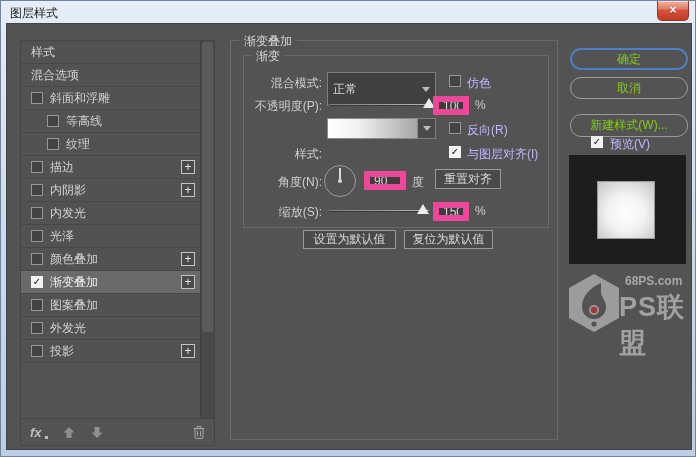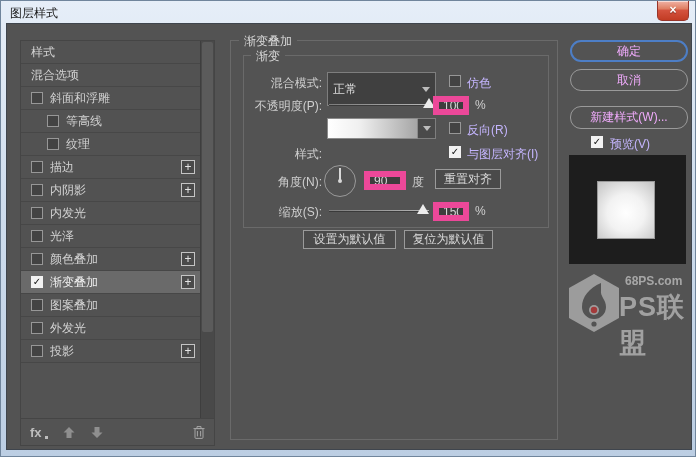--- a/index.html
+++ b/index.html
@@ -66,21 +66,21 @@
   .sidebar-scrollbar {
     position: absolute; right: 0; top: 0; width: 14px; height: 378px;
     background: #494949; border-left: 1px solid #3e3e3e;
   }
   .scroll-thumb { position: absolute; left: 1px; top: 1px; width: 11px; height: 290px; background: #5b5b5b; border-radius: 2px; }
   .sidebar-footer {
     position: absolute; left: 0; bottom: 0; width: 193px; height: 27px;
     border-top: 1px solid #454545; display: flex; align-items: center;
   }
   .fx-btn {
-    margin-left: 9px; font-size: 13px; font-weight: bold;
+    margin-left: 9px; font-size: 13px; font-style: italic; font-weight: bold;
     color: #bdbdbd; position: relative; cursor: pointer; padding-right: 6px; text-align: center;
   }
   .fx-btn::after { content: ""; position: absolute; right: 0; bottom: 1px; width: 3px; height: 3px; background: #bdbdbd; }
   .arrow-btn { margin-left: 14px; cursor: pointer; display: flex; }
   .trash-btn { margin-left: auto; margin-right: 8px; cursor: pointer; display: flex; }
 
   
   .panel {
     position: absolute; left: 223px; top: 16px; width: 328px; height: 400px;
     border: 1px solid #6a6a6a;
@@ -136,22 +136,22 @@
     position: absolute; background: #4a4a4a; border: 1px solid #9a9a9a;
     color: #dadada; font-size: 12px; font-family: inherit;
     display: flex; align-items: center; justify-content: center; cursor: pointer; white-space: nowrap;
   }
   .cb-label { position: absolute; color: #c4b5fd; white-space: nowrap; cursor: pointer; }
 
   
   .action-btn {
     position: absolute; left: 563px; width: 118px; height: 22px;
     border-radius: 11px; background: transparent; border: 1px solid #9a9a9a;
-    color: #f0abfc; font-size: 12px; font-family: inherit;
-    display: flex; align-items: center; justify-content: center; cursor: pointer;
+    color: #84cc16; font-size: 12px; font-family: inherit;
+    display: flex; align-items: center; justify-content: center; cursor: pointer; margin-top: 8px;
   }
   .action-btn.primary { border: 2px solid #4d7ec6; }
   .preview-swatch {
     position: absolute; left: 562px; top: 131px; width: 117px; height: 109px;
     background: #1d1d1d;
   }
   .swatch-inner {
     position: absolute; left: 28px; top: 26px; width: 58px; height: 58px;
     background: radial-gradient(circle at 50% 55%, #ffffff 0%, #f2f2f2 45%, #c3c3c3 100%);
     border: 1px solid #999999;

